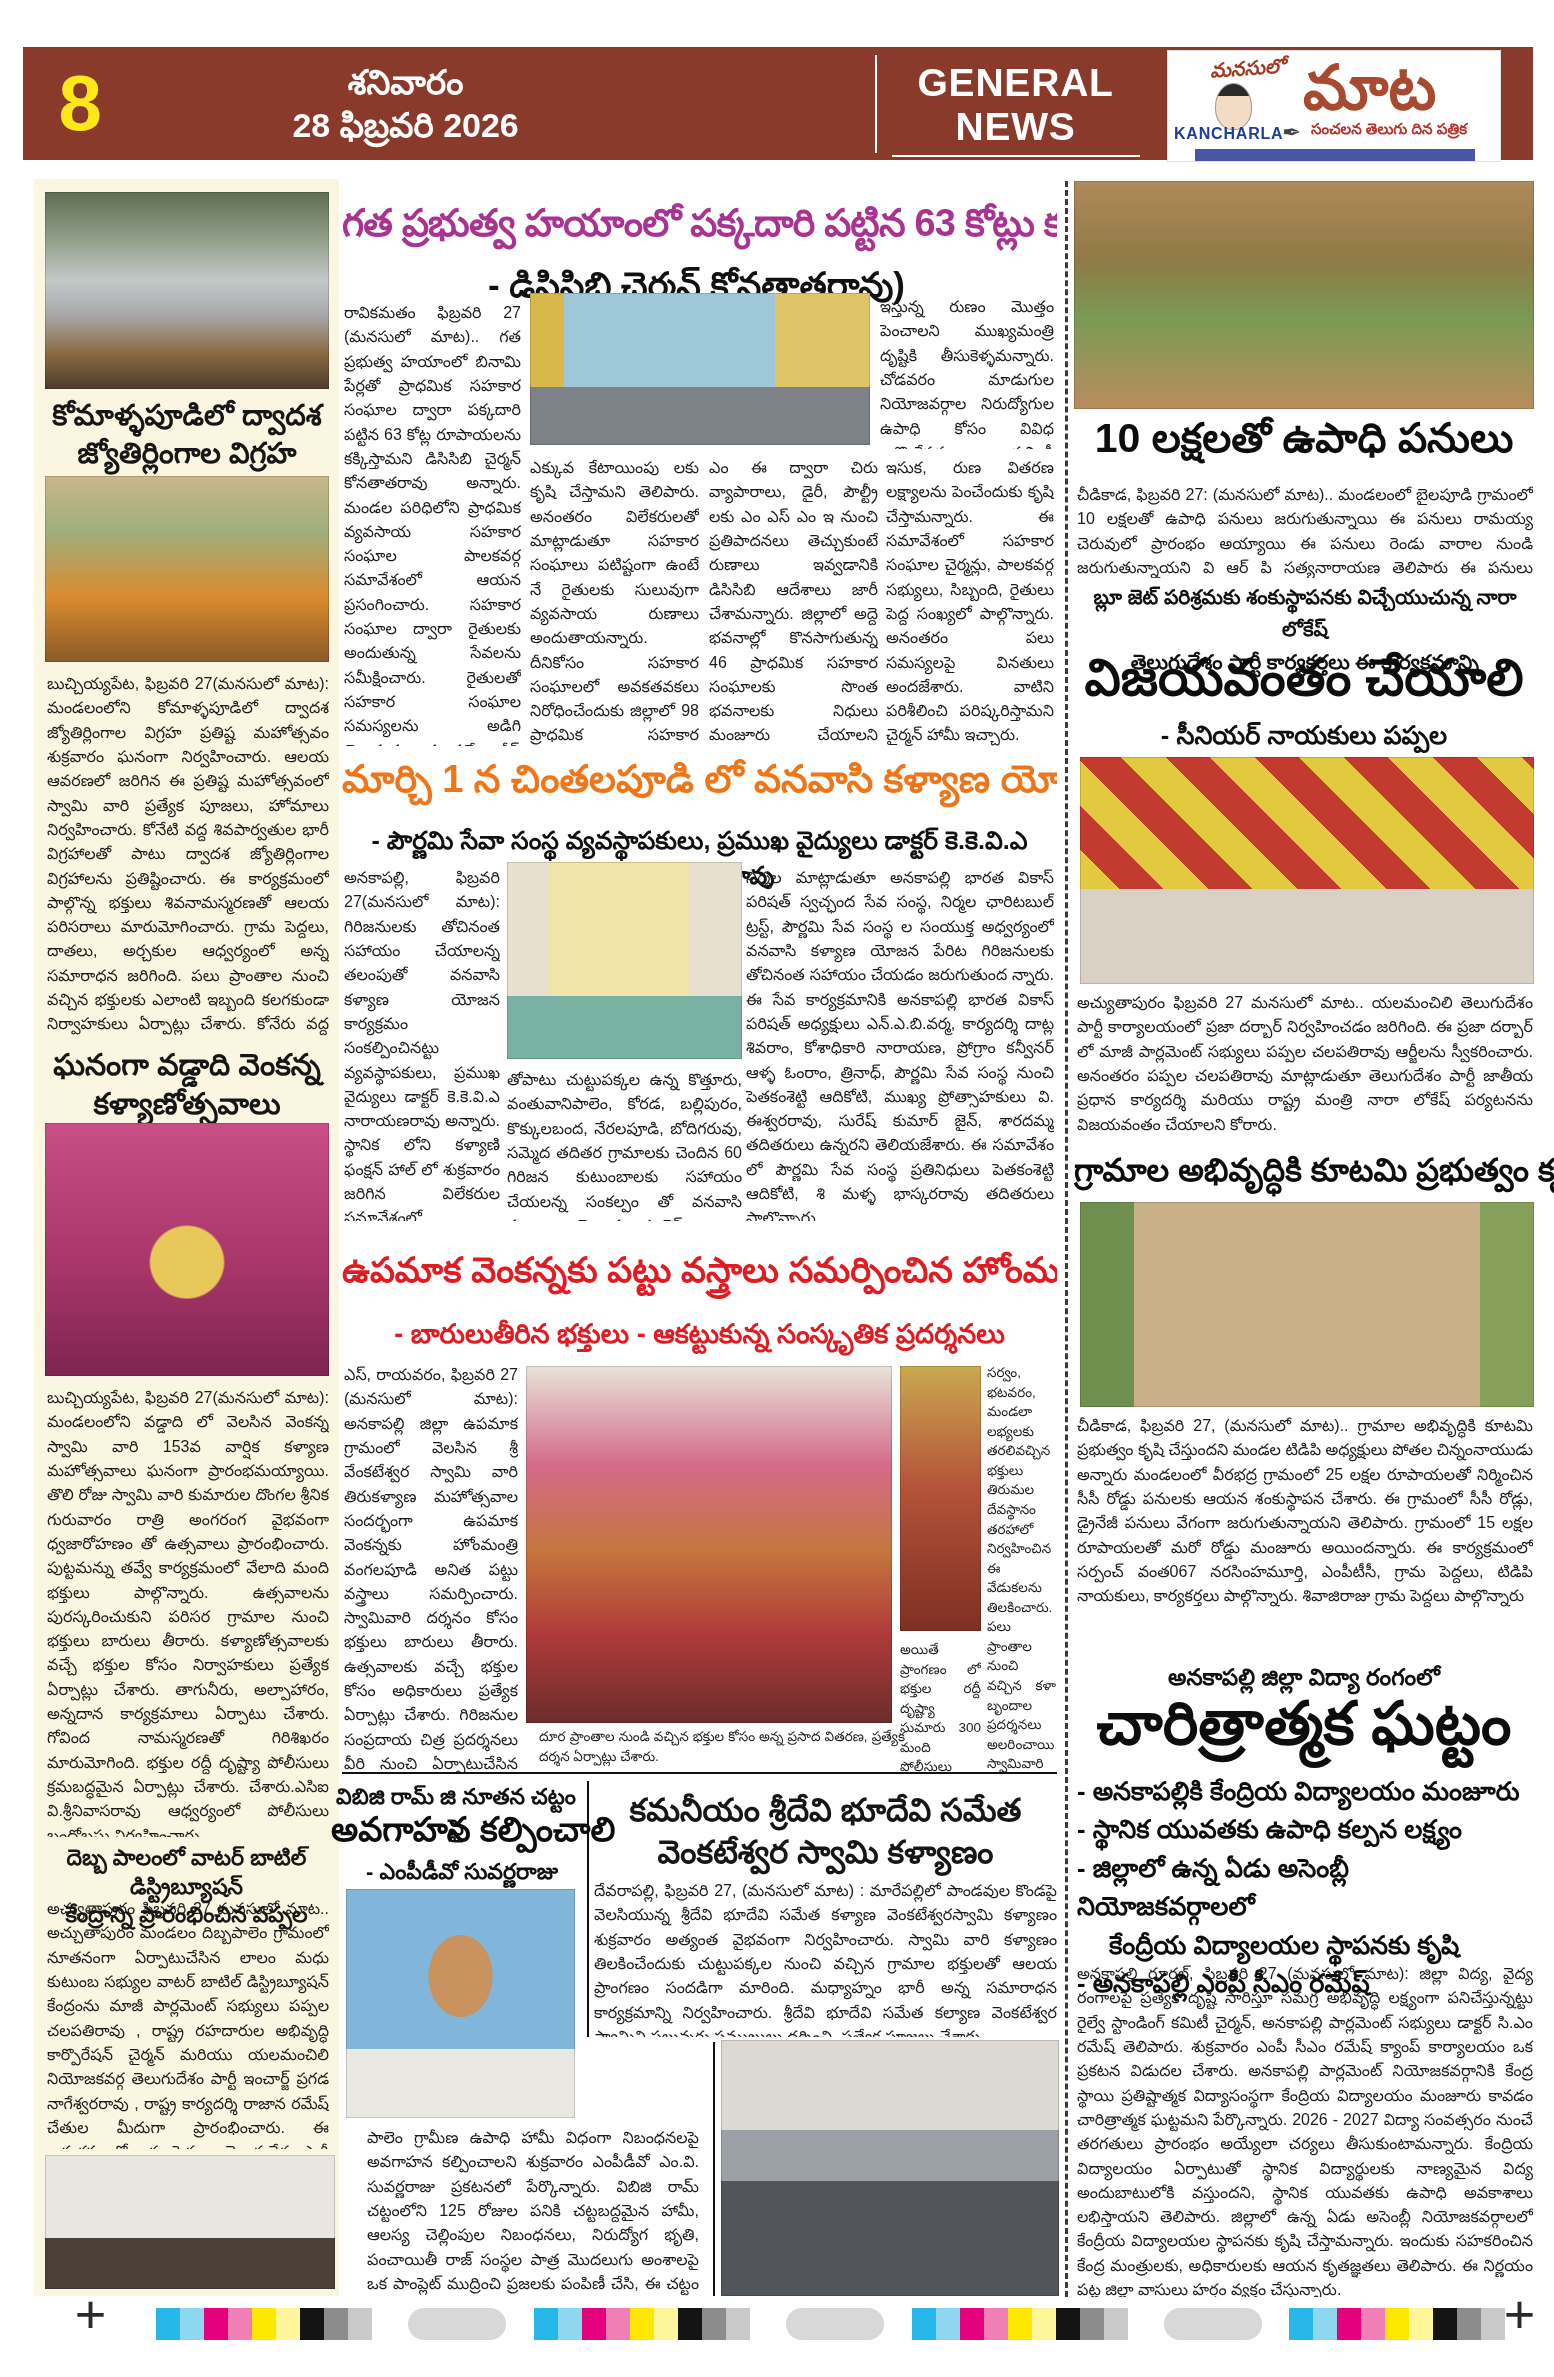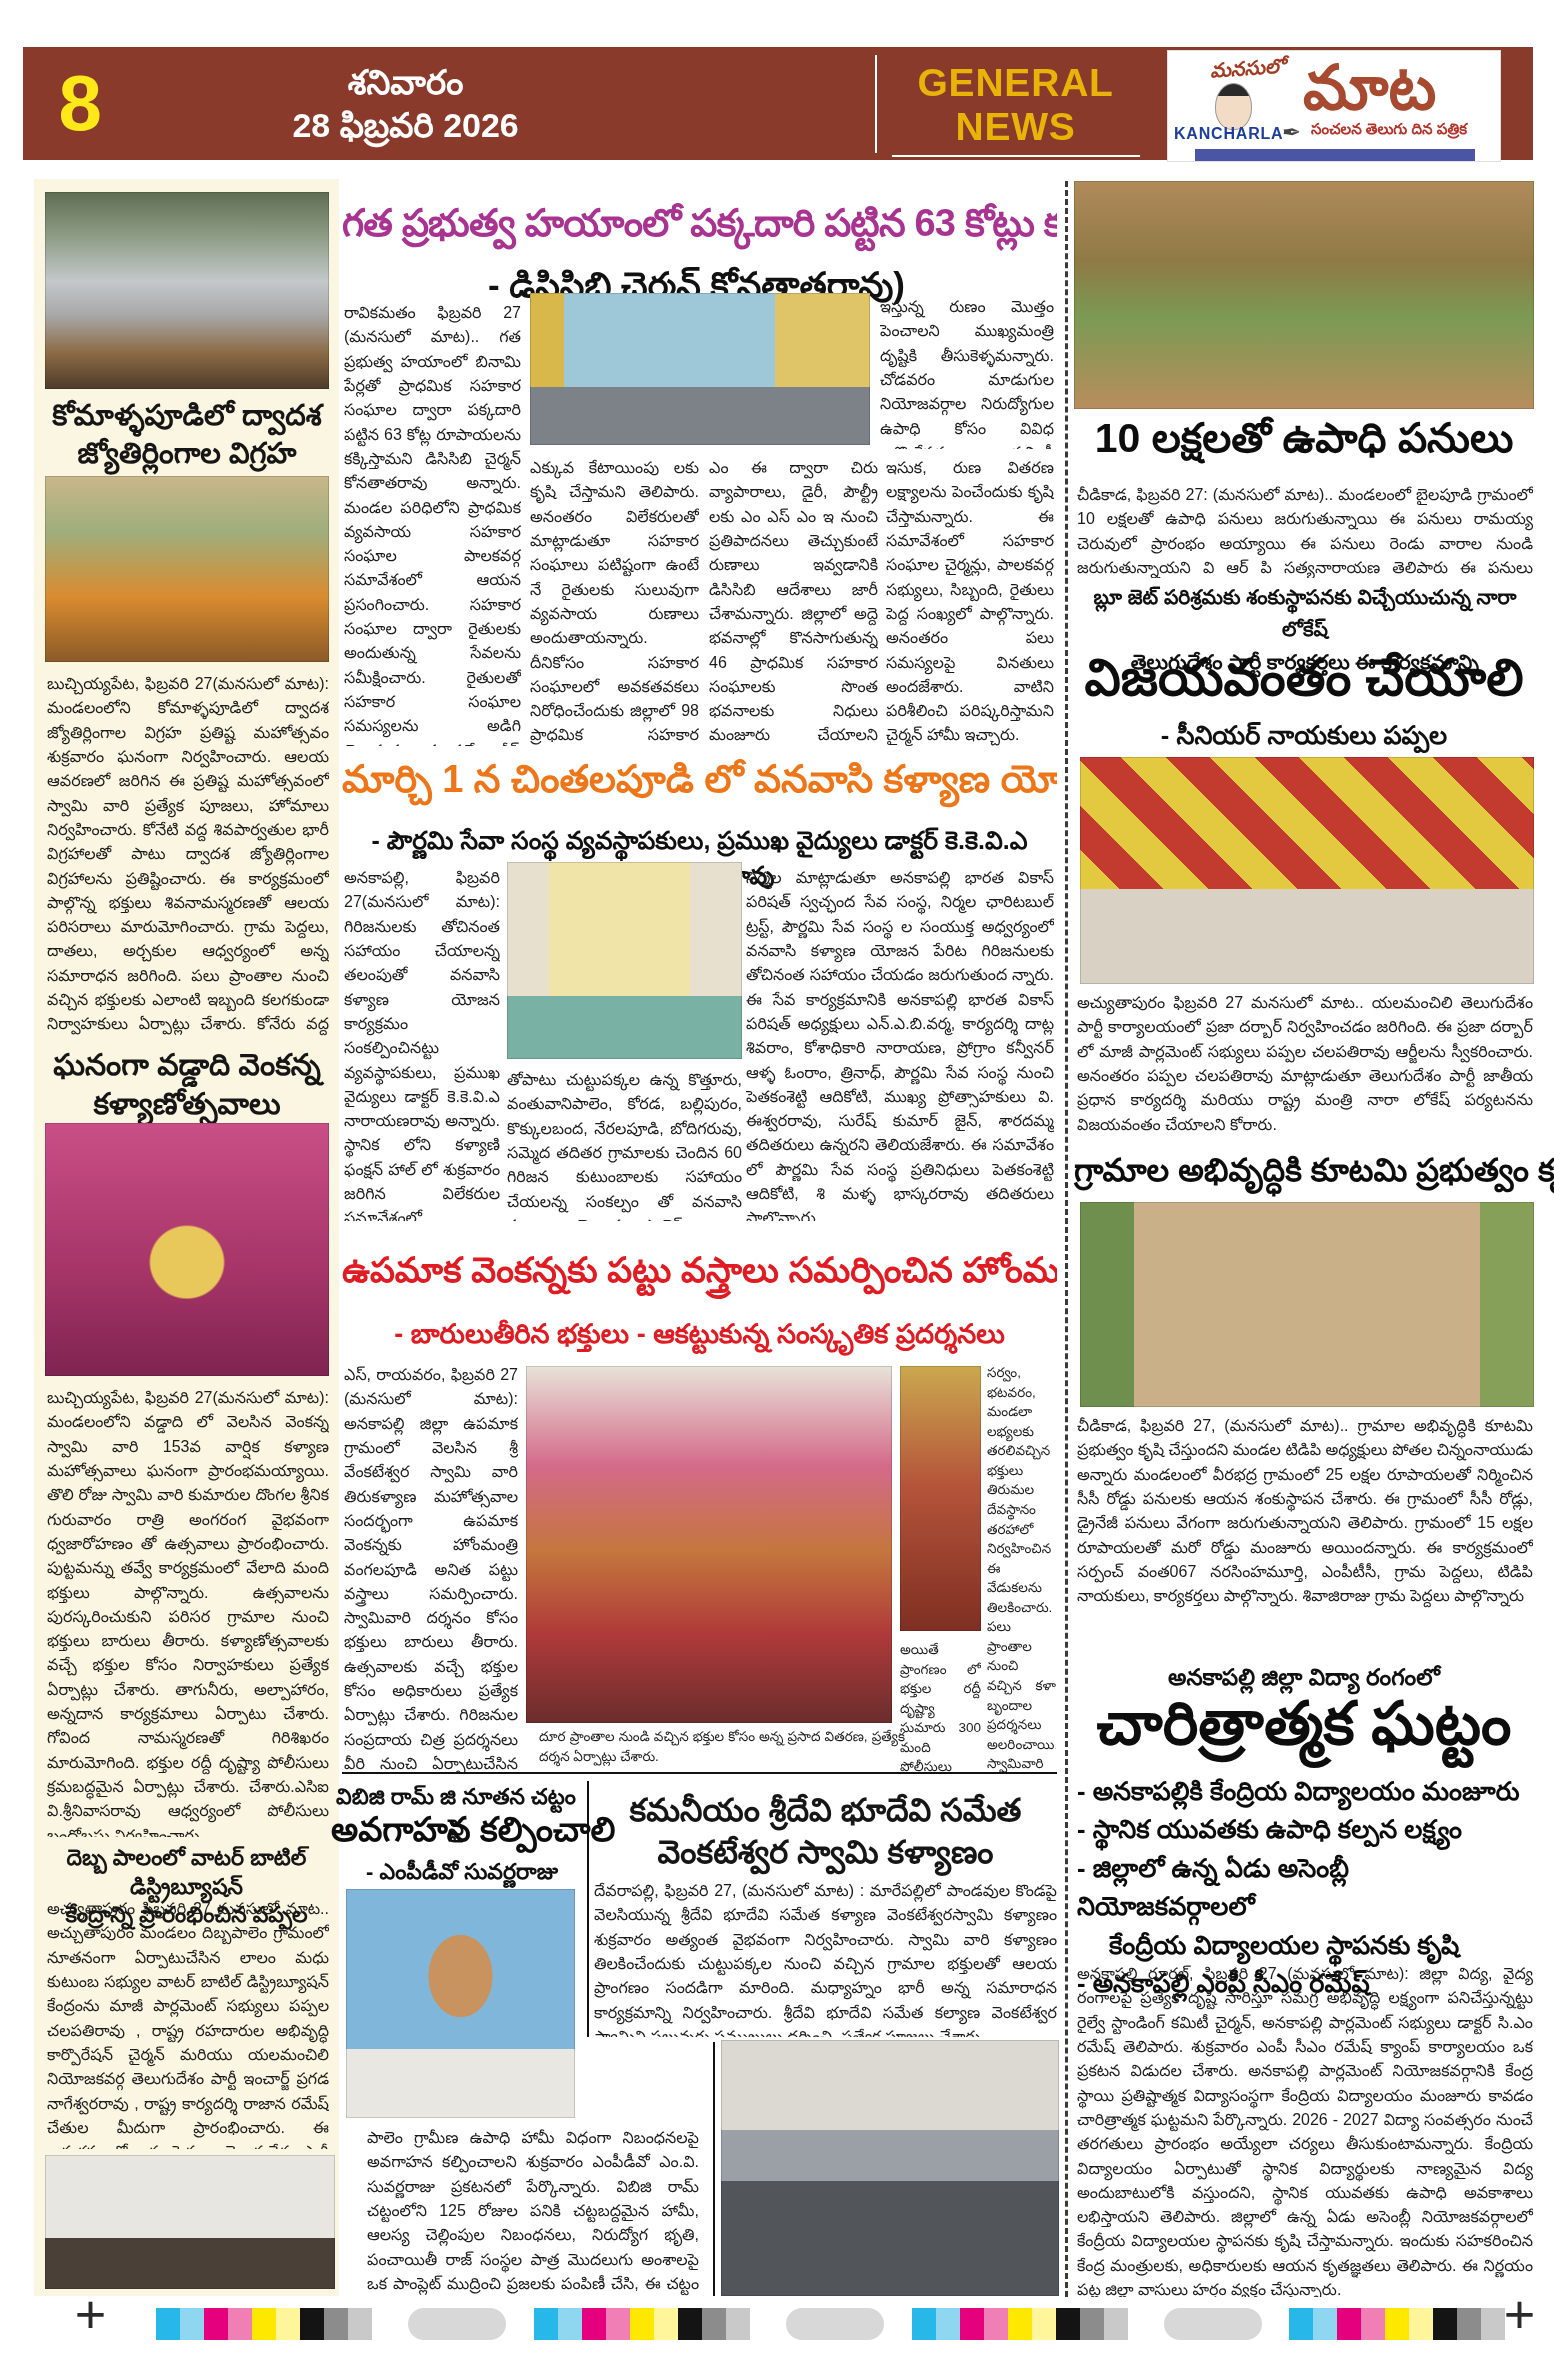--- a/index.html
+++ b/index.html
@@ -5,21 +5,21 @@
   html,body{margin:0;padding:0;background:#ffffff;}
   .page{position:relative;width:1555px;height:2377px;background:#ffffff;
         font-family:"Liberation Sans","DejaVu Sans",sans-serif;color:#1c1c1c;overflow:hidden;}
   .abs{position:absolute;}
   
   .header-bar{background:#8a3a2b;}
   .pgnum{font-size:78px;font-weight:bold;color:#ffe81a;line-height:1;}
   .dateblock{display:flex;flex-direction:column;align-items:center;justify-content:center;
              color:#ffffff;font-weight:bold;font-size:34px;line-height:1.25;text-align:center;}
   .hvline{border-left:2.3px solid #ffffff;}
-  .section-en{font-size:39px;font-weight:bold;color:#eab308;text-align:center;
+  .section-en{font-size:39px;font-weight:bold;color:#ffffff;text-align:center;
               border-bottom:2.3px solid #ffffff;padding-bottom:6px;letter-spacing:0.8px;}
   .section-te{font-size:34px;font-weight:bold;color:#ffffff;text-align:center;margin-top:6px;}
   
   .masthead{background:#ffffff;border:0.8px solid #e0e0e0;}
   .mh-top{font-size:19.6px;font-weight:bold;font-style:italic;color:#a33b22;transform:rotate(-4deg);}
   .mh-face{background:linear-gradient(180deg,#2a2a2a 0 26%,#f2dcc6 26%);
            border:0.8px solid #999;border-radius:50% 50% 46% 46%;}
   .mh-title{font-size:62px;font-weight:bold;color:#a84a2f;line-height:1;}
   .mh-brand{font-size:16px;font-weight:bold;color:#1d3e9c;letter-spacing:0.8px;}
   .mh-nib{font-size:22.6px;color:#444;}

